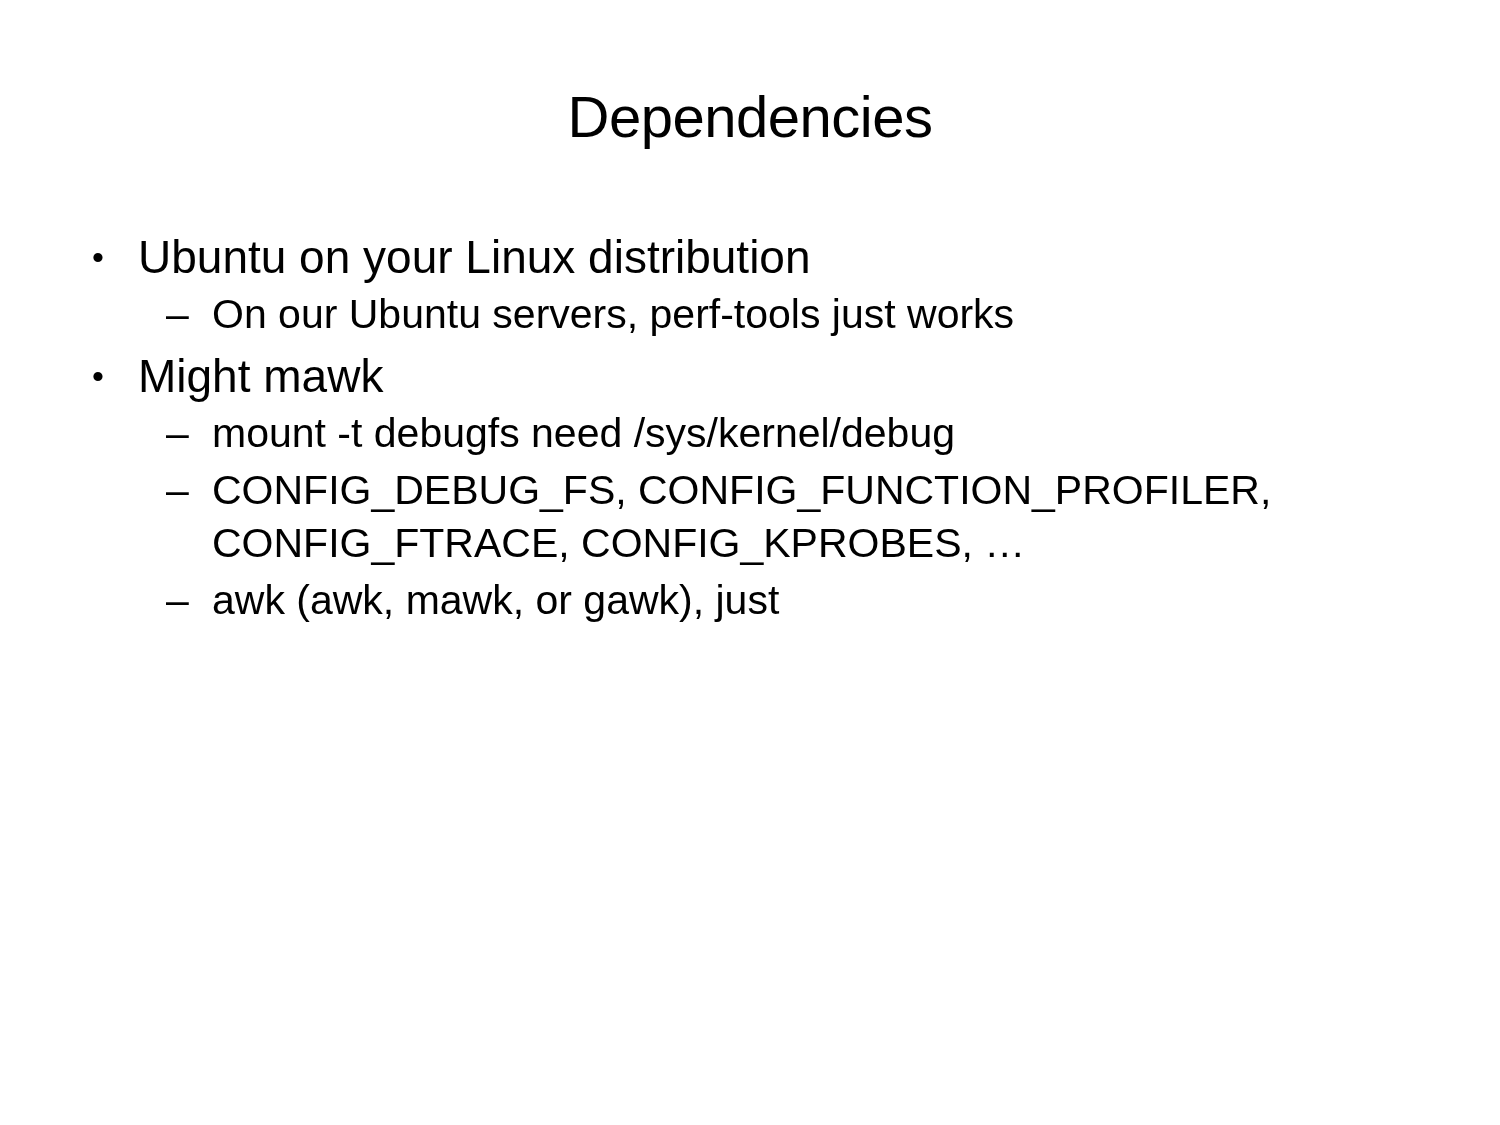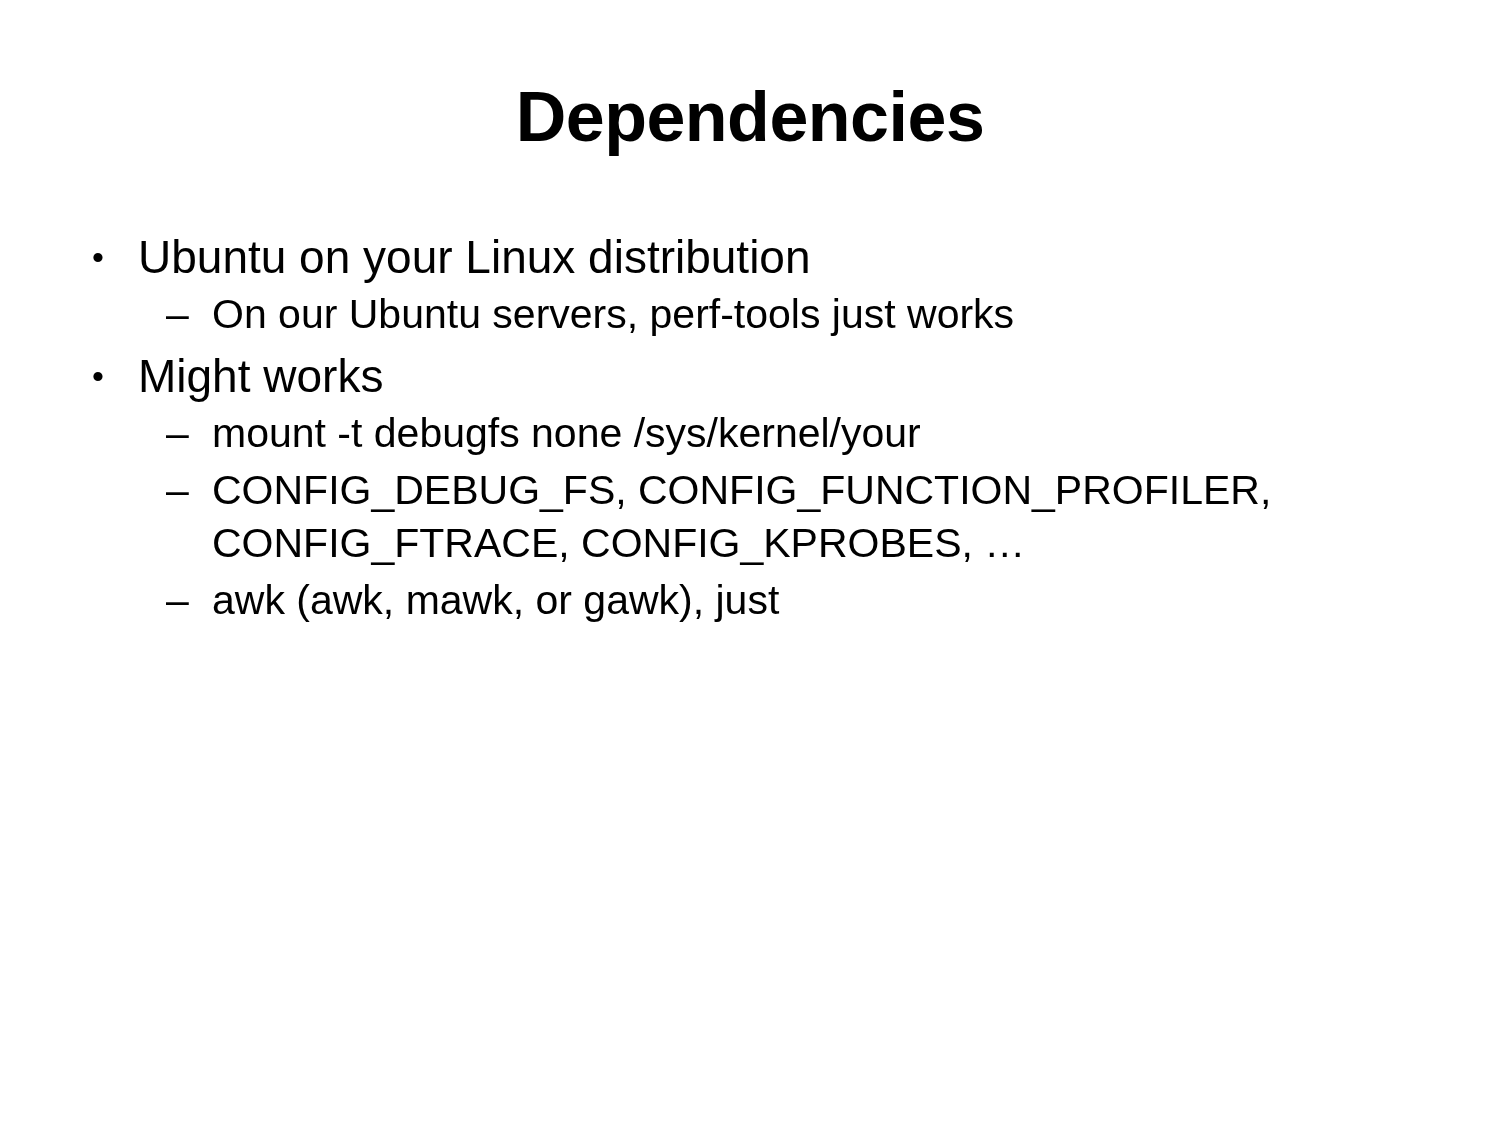--- a/index.html
+++ b/index.html
@@ -19,23 +19,23 @@
     width: 1500px;
     height: 1125px;
     background: #ffffff;
   }
   .slide-title {
     position: absolute;
     top: 72px;
     left: 0;
     width: 1500px;
     text-align: center;
-    font-size: 70px;
+    font-size: 58px;
     line-height: 90px;
-    font-weight: bold;
+    font-weight: normal;
     letter-spacing: -0.5px;
   }
   .body-list {
     position: absolute;
     top: 228px;
     left: 78px;
     width: 1350px;
   }
   .lvl1 {
     display: flex;
@@ -97,25 +97,25 @@
       </div>
       <div class="lvl2">
         <span class="marker">–</span>
         <span class="text">On our Ubuntu servers, perf-tools just works</span>
       </div>
     </div>
 
     <div class="group">
       <div class="lvl1">
         <span class="marker">•</span>
-        <span class="text">Might works</span>
+        <span class="text">Might mawk</span>
       </div>
       <div class="lvl2">
         <span class="marker">–</span>
-        <span class="text">mount -t debugfs none /sys/kernel/your</span>
+        <span class="text">mount -t debugfs need /sys/kernel/debug</span>
       </div>
       <div class="lvl2">
         <span class="marker">–</span>
         <span class="text">CONFIG_DEBUG_FS, CONFIG_FUNCTION_PROFILER, CONFIG_FTRACE, CONFIG_KPROBES, …</span>
       </div>
       <div class="lvl2">
         <span class="marker">–</span>
         <span class="text">awk (awk, mawk, or gawk), just</span>
       </div>
     </div>

